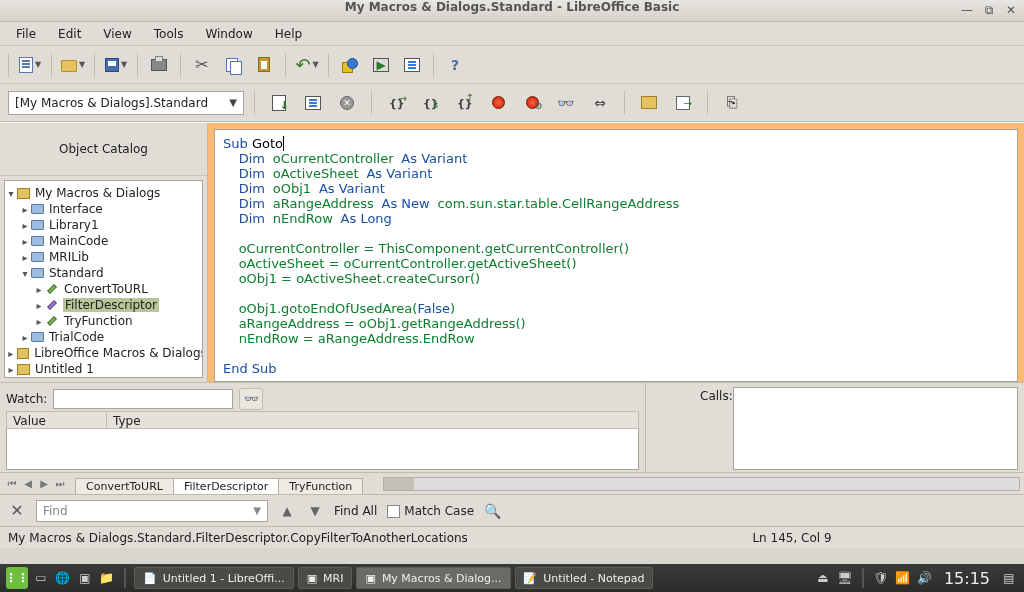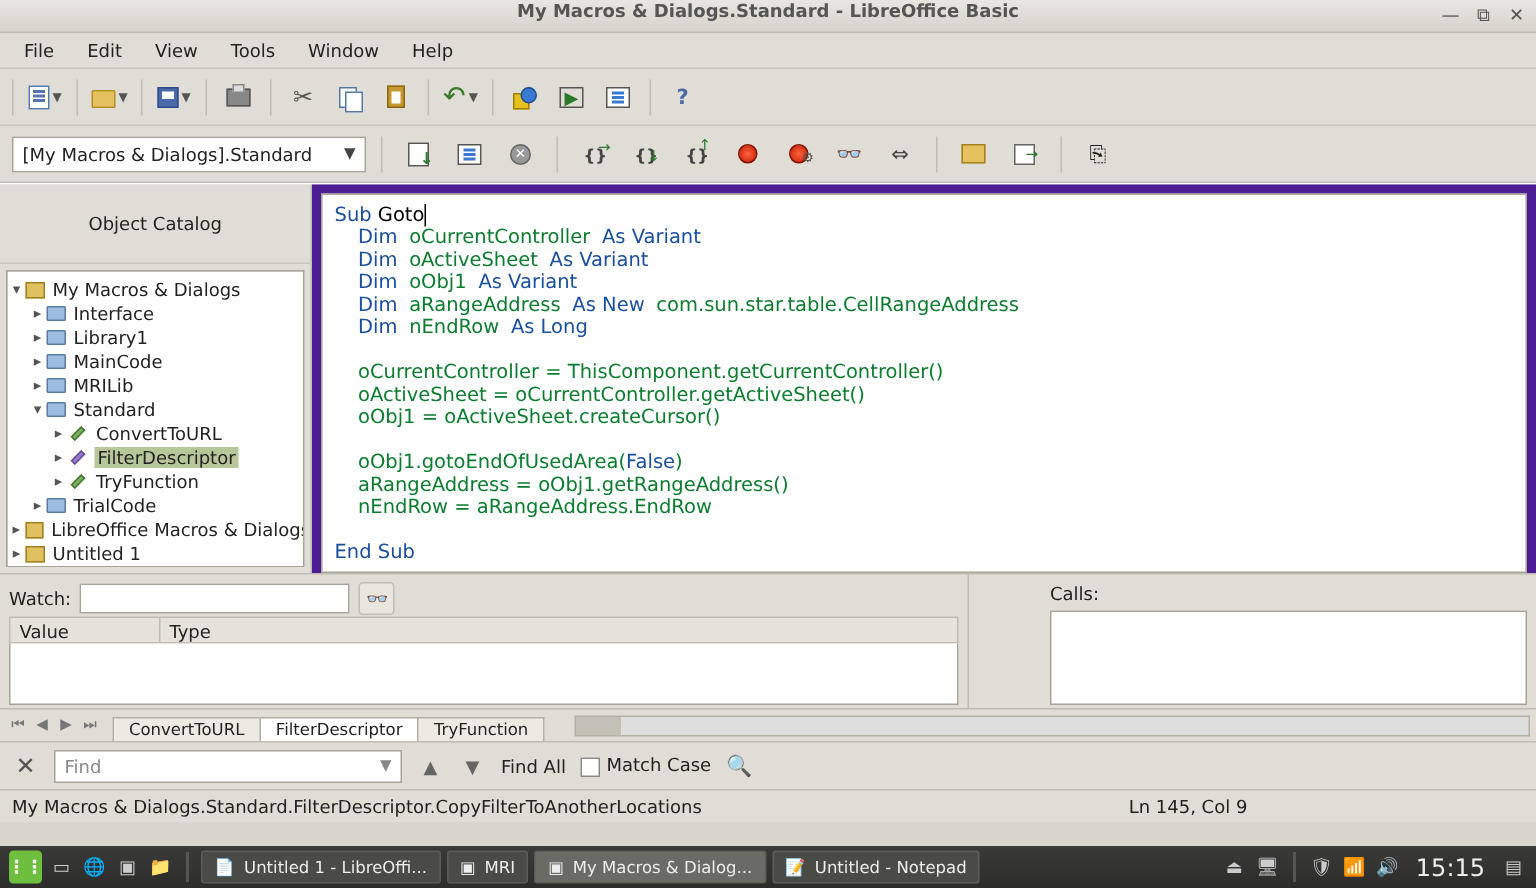--- a/index.html
+++ b/index.html
@@ -31,30 +31,30 @@
 .catalog { width:208px; background:#e0ddd6; border-right:1px solid #bfbbb1; display:flex; flex-direction:column;}
 .catalog-header { text-align:center; padding:19px 0; border-bottom:1px solid #c9c5bc;}
 .tree { flex:1; background:#fff; margin:4px; border:1px solid #a8a49a; overflow:auto; padding:4px 0;}
 .tree-row { display:flex; align-items:center; height:16px; white-space:nowrap; }
 .exp { width:12px; text-align:center; color:#555; font-size:10px;}
 .indent { display:inline-block; }
 .ticon { width:14px; height:12px; margin-right:4px; display:inline-flex; align-items:center; justify-content:center;}
 .tree-row .lbl.sel { background:#b8c79a; padding:0 2px;}
 .lbl { padding:0 1px; }
 
-.codewrap { flex:1; background:#4c1d95; padding:6px 6px 0 6px; display:flex;}
+.codewrap { flex:1; background:#fdba74; padding:6px 6px 0 6px; display:flex;}
 .code { flex:1; background:#fff; border:1px solid #a8a49a; padding:6px 8px; font-family:"DejaVu Sans Mono","Liberation Mono",monospace; font-size:13px; line-height:15px; white-space:pre; overflow:hidden; color:#000;}
 .kw { color:#1a4fa0; }
 .ident { color:#0b7d2e; }
 .cursor { border-right:1px solid #000;}
 
 
 .watchrow { display:flex; height:90px; border-top:1px solid #bfbbb1; background:#e0ddd6;}
 .watchpanel { flex:1; border-right:1px solid #bfbbb1; display:flex; flex-direction:column; padding:4px 6px 2px 6px;}
-.callspanel { width:330px; display:flex; flex-direction:column; padding:4px 6px 2px 6px;margin-left:48px;}
+.callspanel { width:330px; display:flex; flex-direction:row; padding:4px 6px 2px 6px;margin-left:48px;}
 .watchtop { display:flex; align-items:center; gap:6px; height:24px;}
 .watchinput { flex:0 0 180px; height:20px; border:1px solid #a8a49a; background:#fff;}
 .glasses-btn { width:24px; height:22px; border:1px solid #c0bcb2; background:#e8e6df; border-radius:3px; display:flex; align-items:center; justify-content:center;}
 .watchcols { display:flex; height:18px; border:1px solid #c0bcb2; background:#e5e2db;}
 .watchcols div { border-right:1px solid #c0bcb2; padding:2px 6px; }
 .watchcols .c1{width:210px;} .watchcols .c2{width:100px;} .watchcols .c3{flex:1; border-right:none;}
 .watchbody { flex:1; background:#fff; border:1px solid #a8a49a; border-top:none;}
 .callslabel { height:20px; padding-top:2px;}
 .callsbody { flex:1; background:#fff; border:1px solid #a8a49a;}
 

